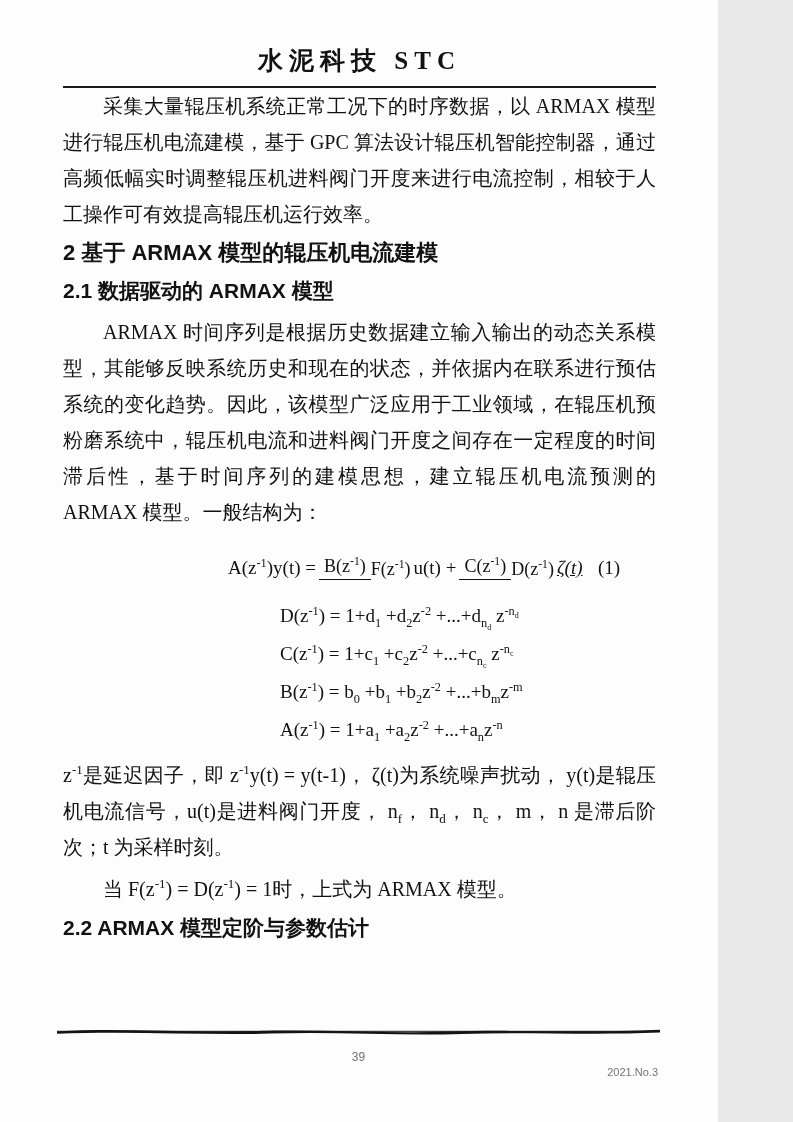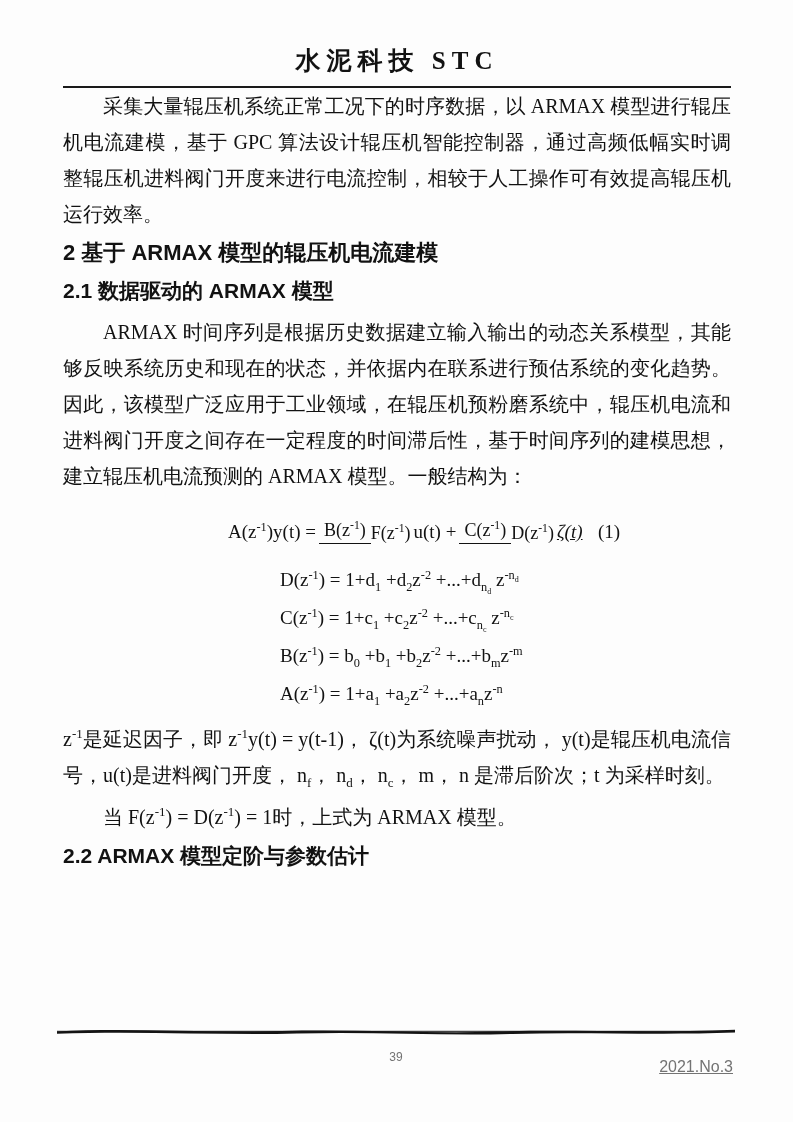--- a/index.html
+++ b/index.html
@@ -1,18 +1,18 @@
 <!DOCTYPE html>
 <html><head>
 <meta charset="utf-8">
 <style>
   * { margin: 0; padding: 0; box-sizing: border-box; }
   html, body { background: #e8e8e8; }
   .page {
-    width: 793px; height: 1122px;
+    width: 718px; height: 1122px;
     background: #fdfdfd;
     position: relative;
     padding: 0 62px 16px 63px;
     font-family: "Liberation Serif", "DejaVu Serif", serif;
     color: #121212;
     overflow: hidden;
   }
   
   .journal-header {
     padding-top: 46px;
@@ -105,23 +105,22 @@
   .footer-text-row {
     position: relative;
     margin-top: 13px;
     font-family: "Liberation Sans", "DejaVu Sans", sans-serif;
     font-size: 12px;
     text-align: center;
     color: #737373;
   }
   .issue {
     position: absolute;
-    right: 2px; top: 8px;
-    font-size: 16px;
-    text-decoration: underline;
+    right: 2px; top: 16px;
+    font-size: 11px;
   }
 </style>
 </head>
 <body>
 
 <div class="page">
 
   <div class="journal-header">
     <div class="journal-title">水泥科技 STC</div>
   </div>

